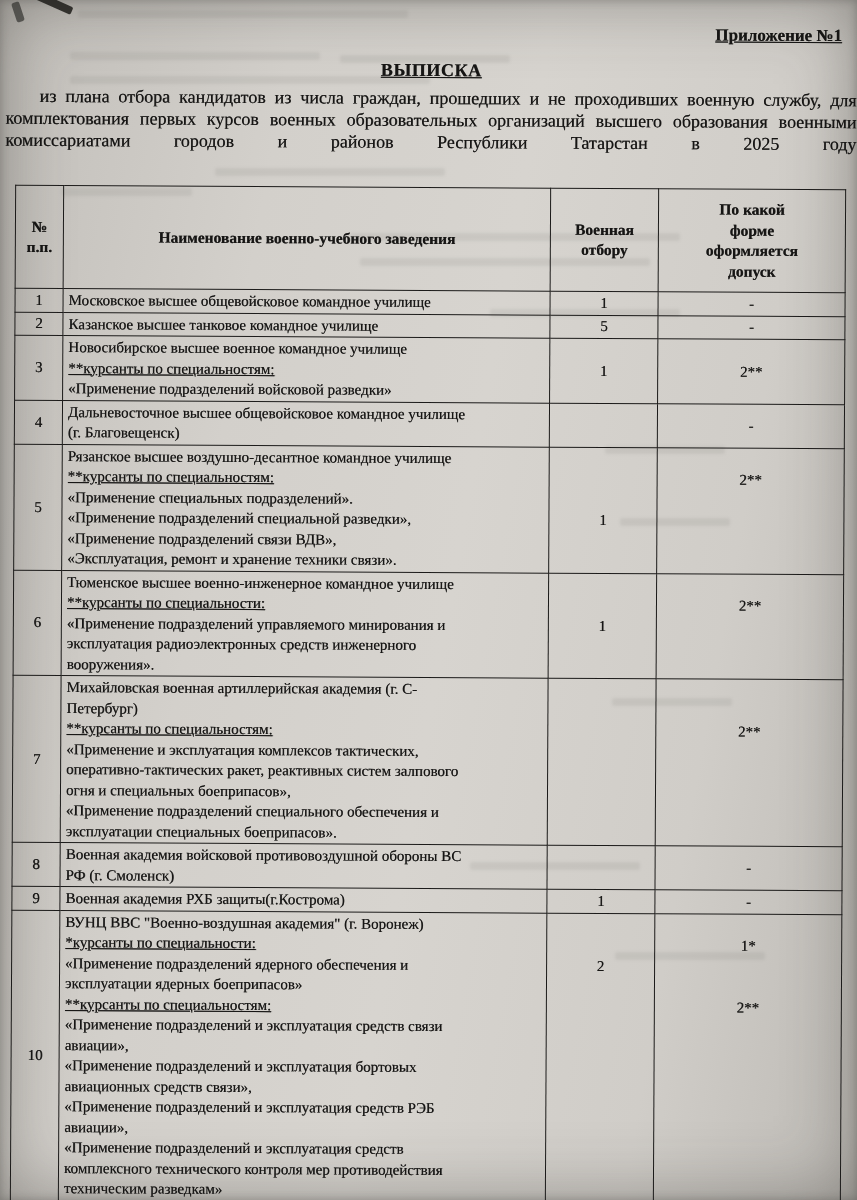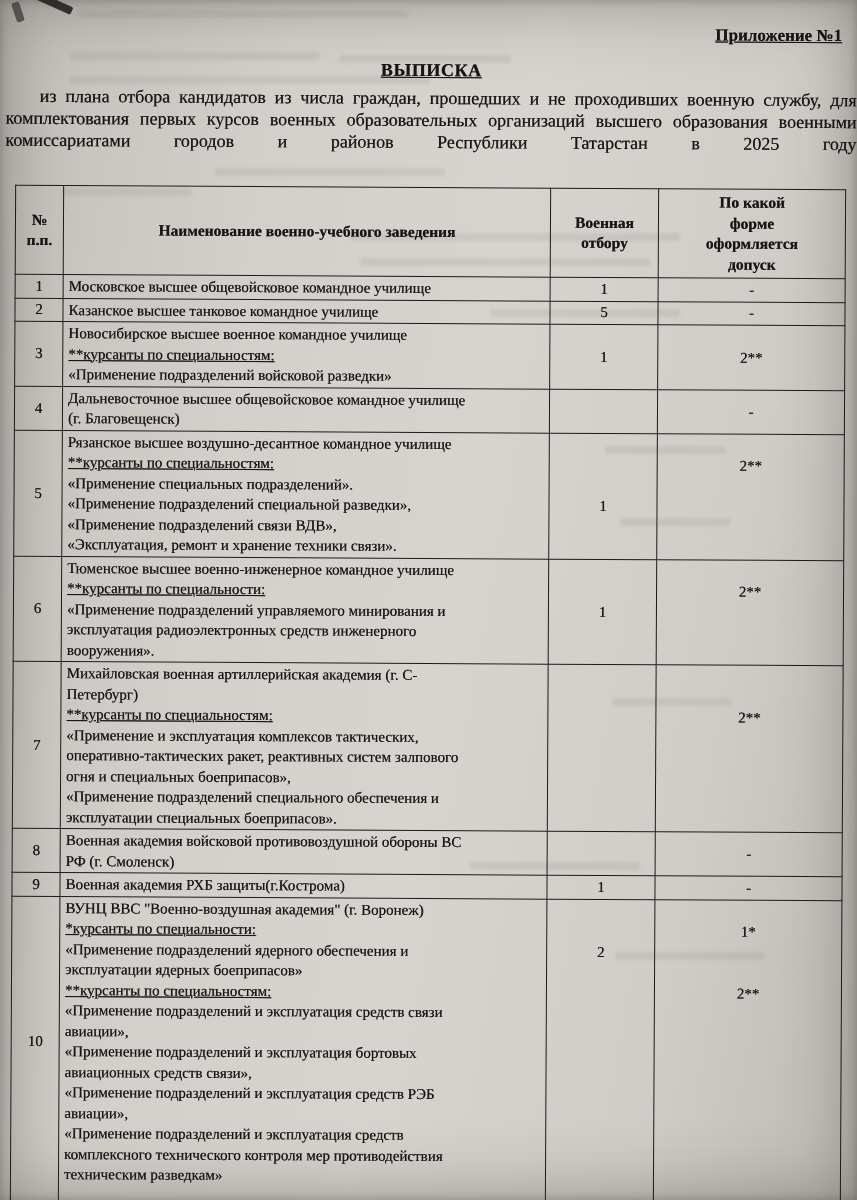--- a/index.html
+++ b/index.html
@@ -28,21 +28,21 @@
   th { font-size:15.5px; font-weight:bold; text-align:center; vertical-align:middle; padding:3px 2px; line-height:20.5px; }
   td { font-size:15px; padding:1px 5px; vertical-align:top; }
   .ln { min-height:20.5px; line-height:20.5px; }
   .c-name .ln { white-space:nowrap; overflow:hidden; }
   .u { text-decoration:underline; }
   td.c-num { text-align:center; vertical-align:middle; padding:1px 2px; }
   td.mid { text-align:center; vertical-align:middle; }
   td.top { text-align:center; vertical-align:top; }
   tbody tr:last-child td { padding-bottom:20px; }
   .w26 { max-width:26px; margin:11px auto; }
-  .w95 { max-width:95px; margin:0 auto; }
+  .w95 { max-width:95px; margin:7px auto; }
 </style>
 </head>
 <body>
 
 <div class="scan">
 
   <div class="bleed-layer">
     <div class="bleed" style="left:78px;top:10px;width:330px;"></div>
     <div class="bleed" style="left:70px;top:52px;width:250px;"></div>
     <div class="bleed" style="left:340px;top:55px;width:170px;"></div>

